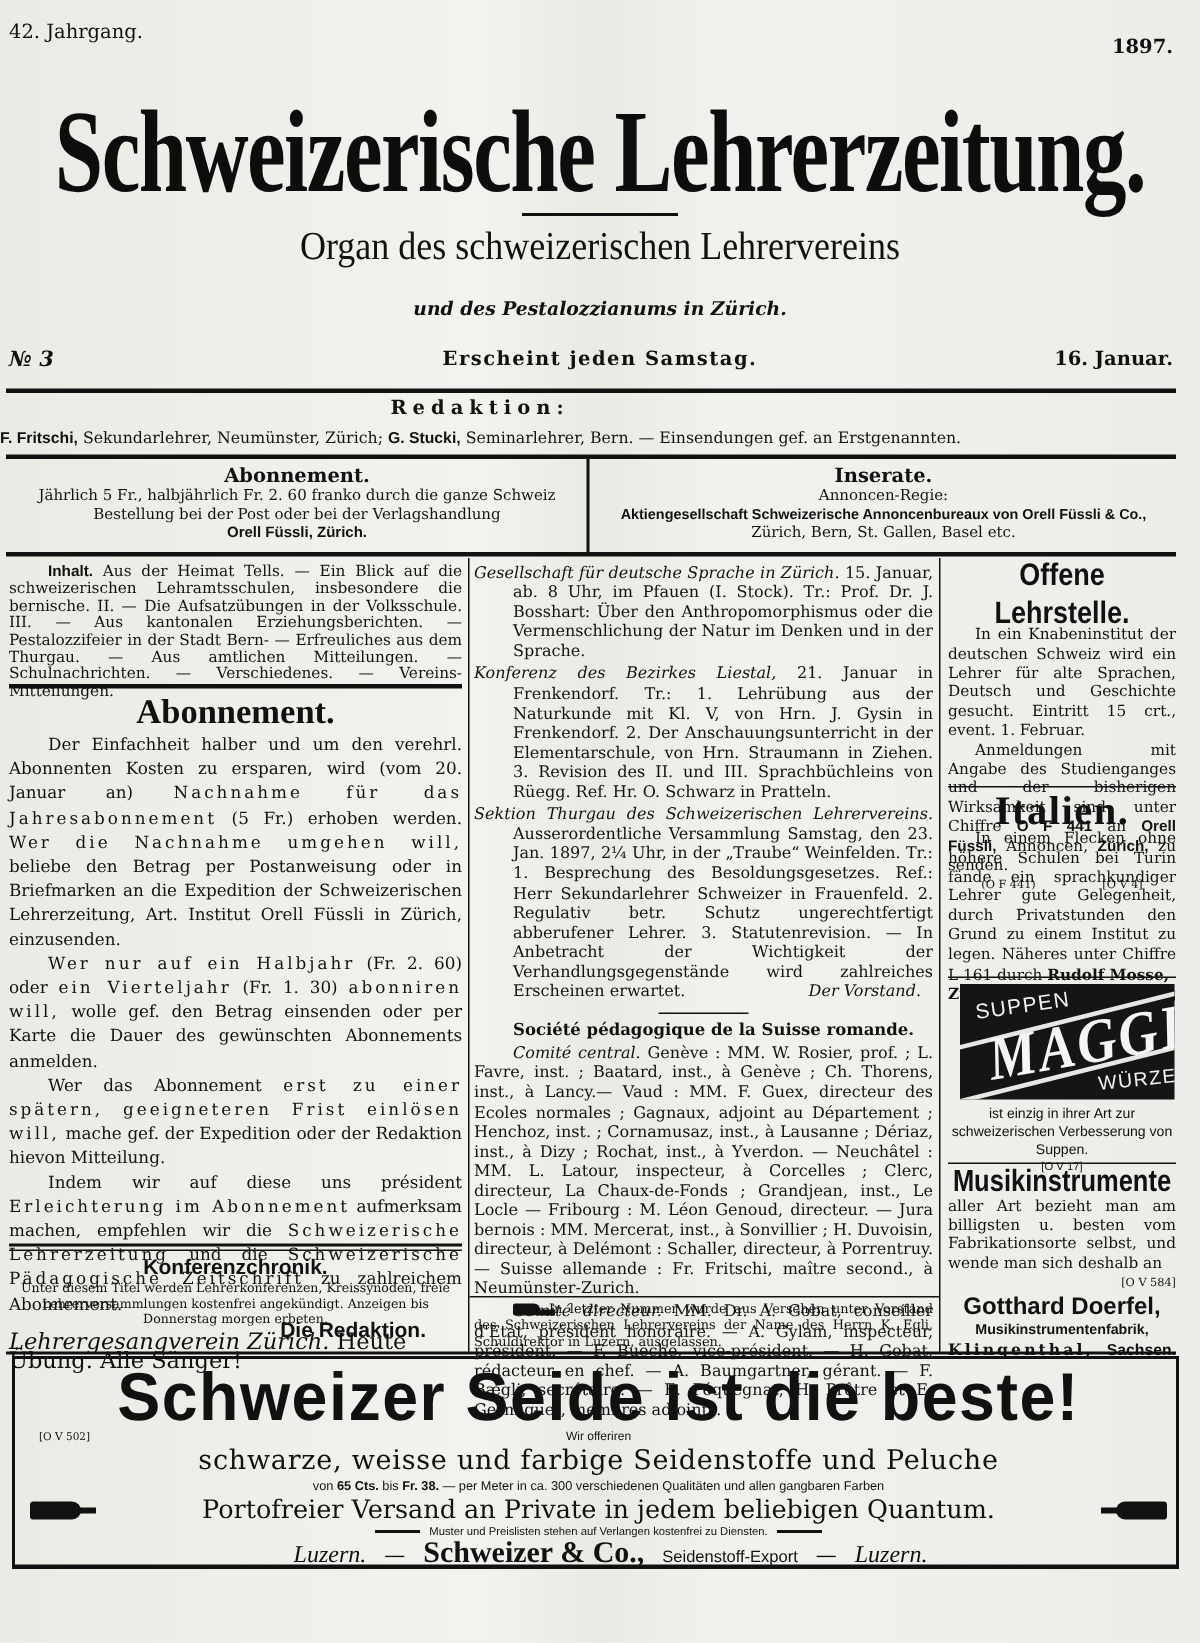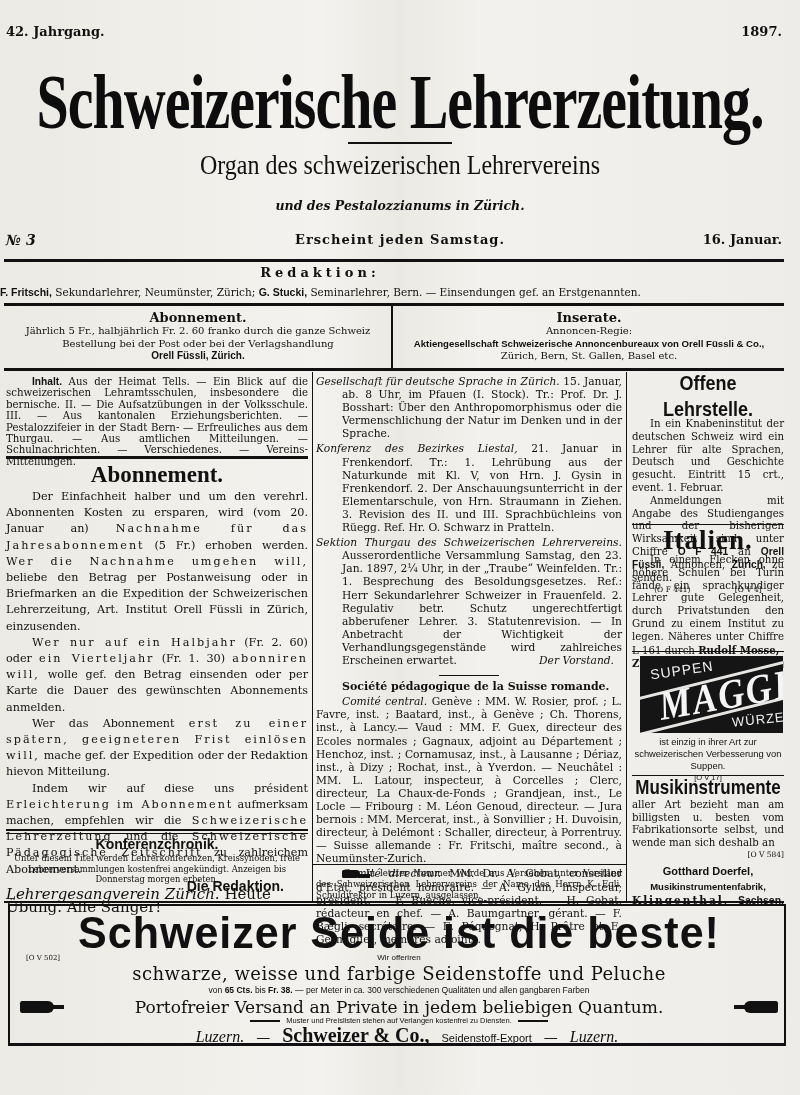--- a/index.html
+++ b/index.html
@@ -13,21 +13,21 @@
   .sans { font-family: "Liberation Sans", "DejaVu Sans", sans-serif; }
   .serif { font-family: "Liberation Serif", "DejaVu Serif", serif; }
   .center { text-align: center; }
   .rule { position: absolute; background: #111; }
   .sp { letter-spacing: 2px; }
 
   
   #mast-title { left: 0; top: 48px; width: 800px; text-align: center;
     font-family: "Liberation Serif", serif; font-weight: bold; font-size: 58px; line-height: 80px;
     letter-spacing: -1px; transform: scaleY(1.35); transform-origin: top; color: #0d0d0d; }
-  #mast-jahrgang { left: 6px; top: 24px; font-size: 13px; font-weight: bold; }
+  #mast-jahrgang { left: 6px; top: 14px; font-size: 13px; font-weight: normal; }
   #mast-year { right: 18px; top: 24px; font-size: 13px; font-weight: bold; }
   #mast-sub { left: 0; top: 152px; width: 800px; text-align: center; font-size: 24px; font-family: "Liberation Serif", serif; transform: scaleY(1.1); }
   #mast-sub2 { left: 0; top: 198px; width: 800px; text-align: center; font-size: 12.5px; font-weight: bold; font-style: italic; }
   #mast-no { left: 6px; top: 232px; font-size: 14px; font-weight: bold; font-style: italic; }
   #mast-erscheint { left: 0; top: 232px; width: 800px; text-align: center; font-size: 13px; font-weight: bold; letter-spacing: 1px; }
   #mast-date { right: 18px; top: 232px; font-size: 13px; font-weight: bold; }
 
   #redaktion-title { left: 0; top: 265px; width: 640px; text-align: center; font-size: 13px; font-weight: bold; letter-spacing: 4px; }
   #redaktion-line { left: 0; top: 286px; width: 800px; font-size: 10.5px; }
 
@@ -165,21 +165,21 @@
   </div>
   <div class="col center sans" style="left:632px; top:736px; width:152px; font-size:9.4px; line-height:12px;">
     <div>ist einzig in ihrer Art zur schweizerischen Verbesserung von Suppen.</div>
     <div style="font-size:7.5px;">[O V 17]</div>
   </div>
   <div class="rule" style="left:632px; top:775px; width:152px; height:1px;"></div>
 
   <div class="col" style="left:632px; top:777px; width:152px; font-size:10.2px; line-height:12.6px;">
     <div class="ad-title" style="font-size:17px; line-height:22px; transform:scaleY(1.2);">Musikinstrumente</div>
     <p style="text-align:justify;"><span>aller Art bezieht man am billigsten u. besten vom Fabrikationsorte selbst, und wende man sich deshalb an</span> <span style="float:right; font-size:7.5px;">[O V 584]</span></p>
-    <div class="b sans center" style="font-size:11px; line-height:19px; clear:both;">Gotthard Doerfel,</div>
+    <div class="b sans center" style="font-size:16px; line-height:19px; clear:both;">Gotthard Doerfel,</div>
     <div class="b sans center" style="font-size:9.5px;">Musikinstrumentenfabrik,</div>
     <div style="display:flex; justify-content:space-between; font-size:10.5px;">
         <span class="b" style="letter-spacing:2px;">Klingenthal,</span>
         <span class="b sans">Sachsen.</span>
       </div>
   </div>
 
   <div class="rule" style="left:4px; top:901px; width:780px; height:2px;"></div>
   <div class="seide">
     <div class="abs" id="seide-title">Schweizer Seide ist die beste!</div>

